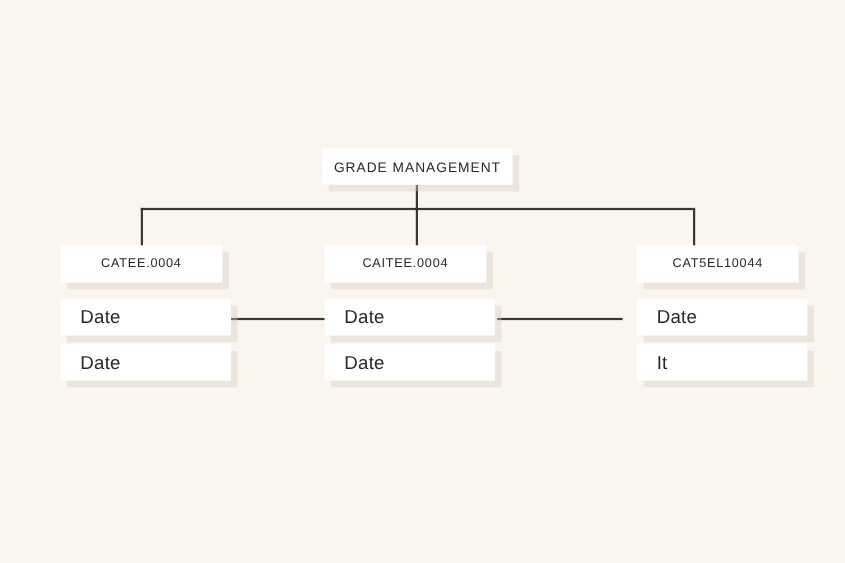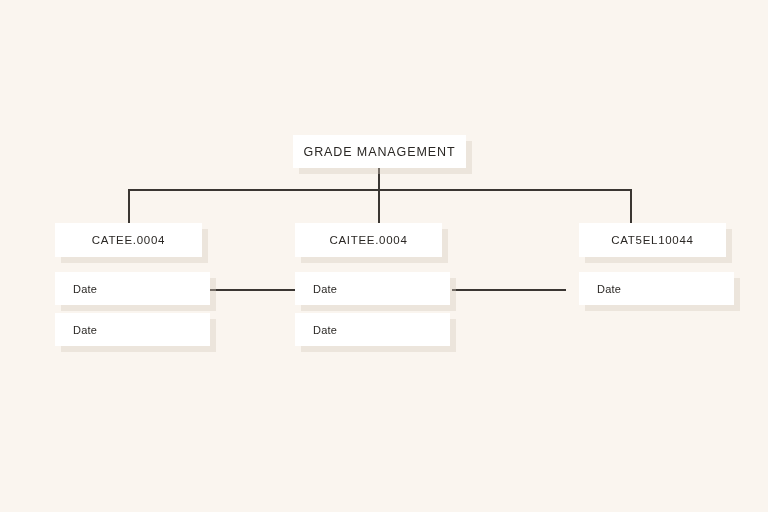--- a/index.html
+++ b/index.html
@@ -76,21 +76,21 @@
     white-space: nowrap;
   }
 
   .node-leaf {
     width: 155px;
     height: 33px;
     justify-content: flex-start;
     padding-left: 18px;
   }
   .node-leaf .label {
-    font-size: 11px;
+    font-size: 17px;
     letter-spacing: 0.2px;
     color: #2a2724;
     white-space: nowrap;
   }
 
   
   .col-left   { left: 55px; text-align: right; }
   .col-mid    { left: 295px; }
   .col-right  { left: 579px; }
 
@@ -135,14 +135,17 @@
   <div class="node node-leaf col-right row-leaf-1">
     <span class="label">Date</span>
   </div>
 
   <div class="node node-leaf col-left row-leaf-2">
     <span class="label">Date</span>
   </div>
   <div class="node node-leaf col-mid row-leaf-2">
     <span class="label">Date</span>
   </div>
+  <div class="node node-leaf col-right row-leaf-2">
+    <span class="label">It</span>
+  </div>
 
 </div>
 
 </body></html>

